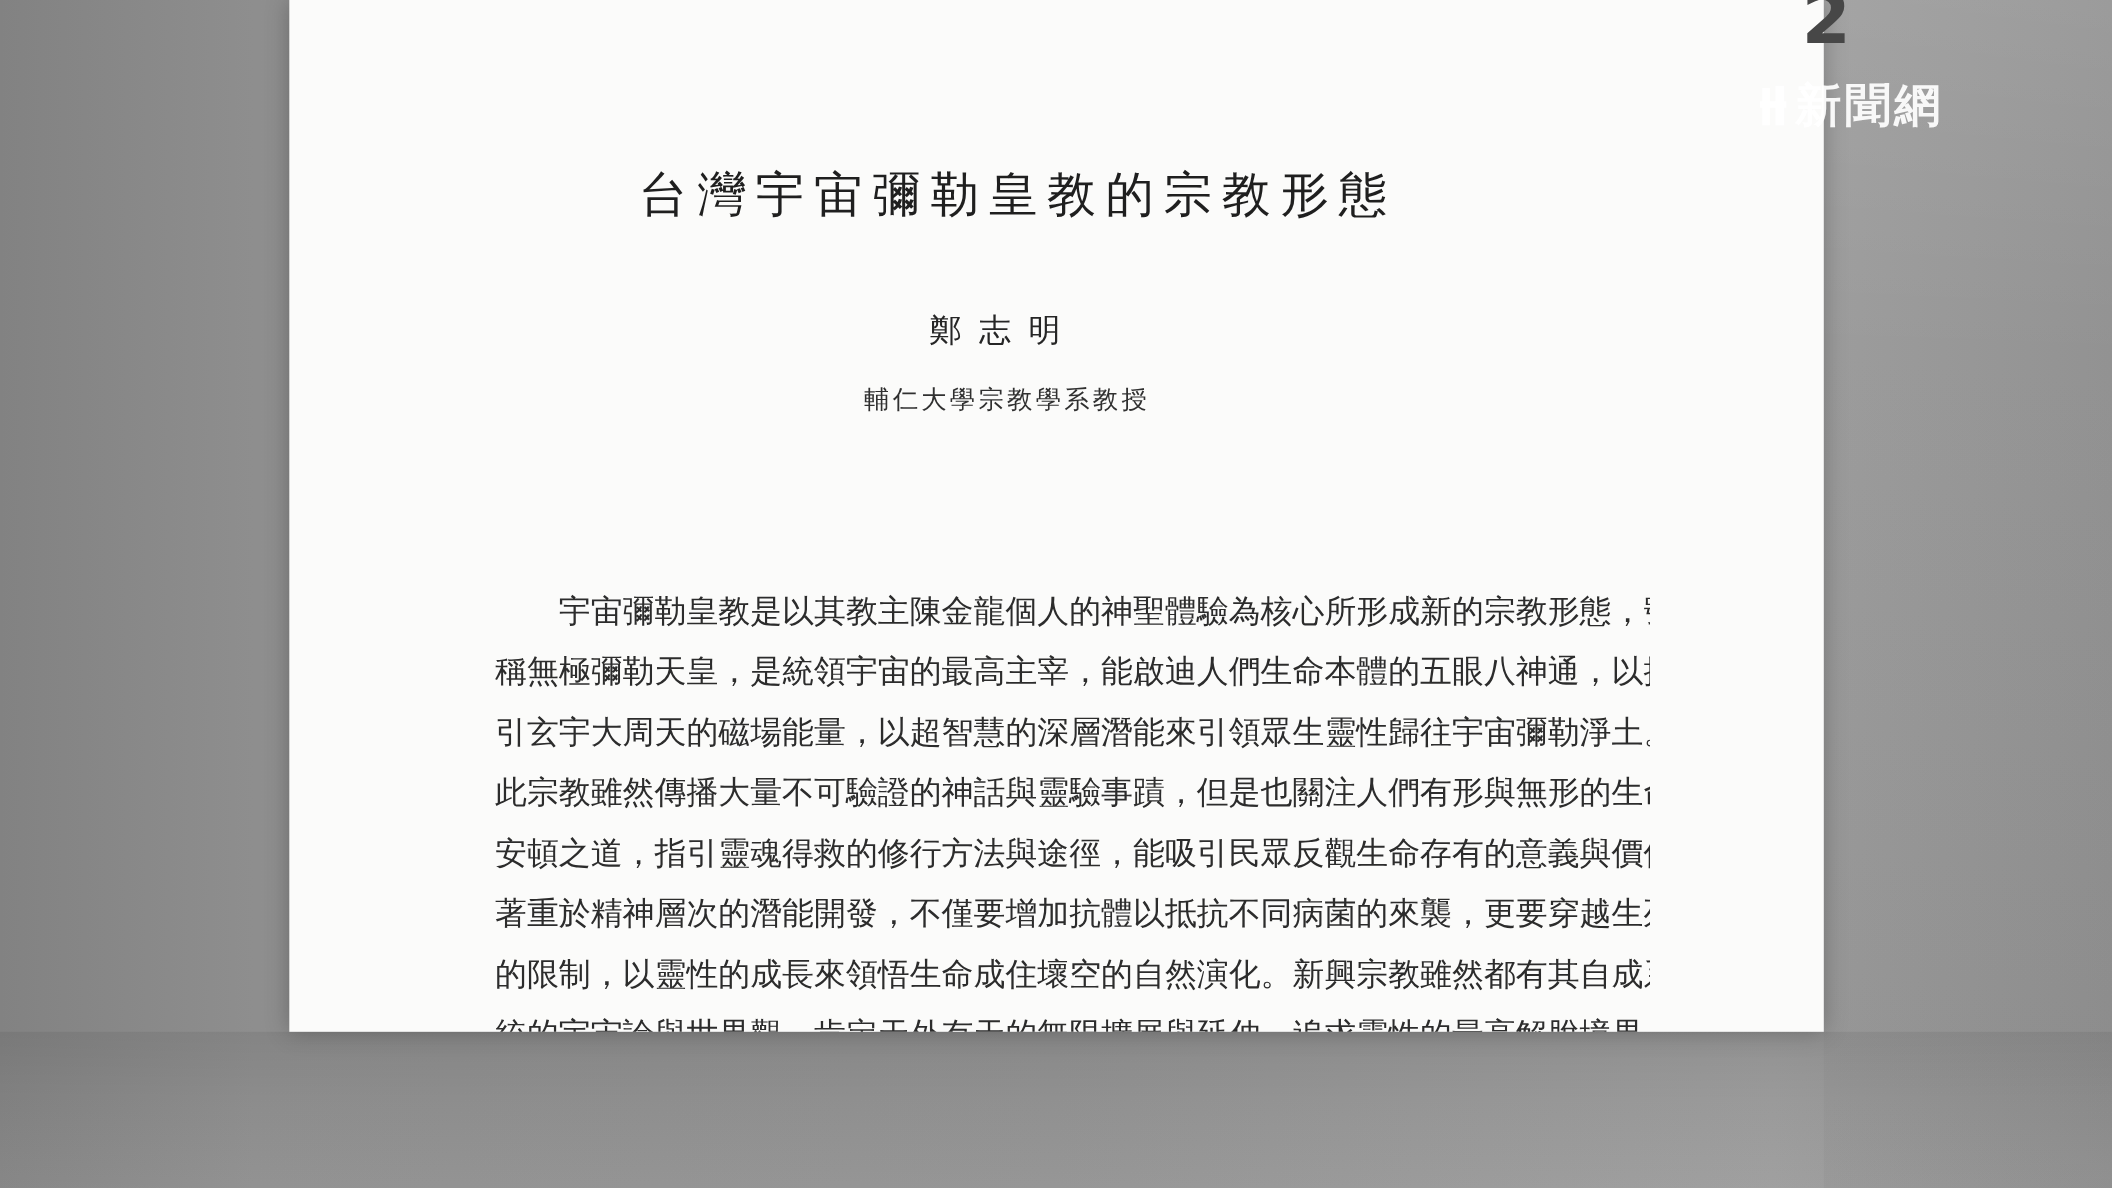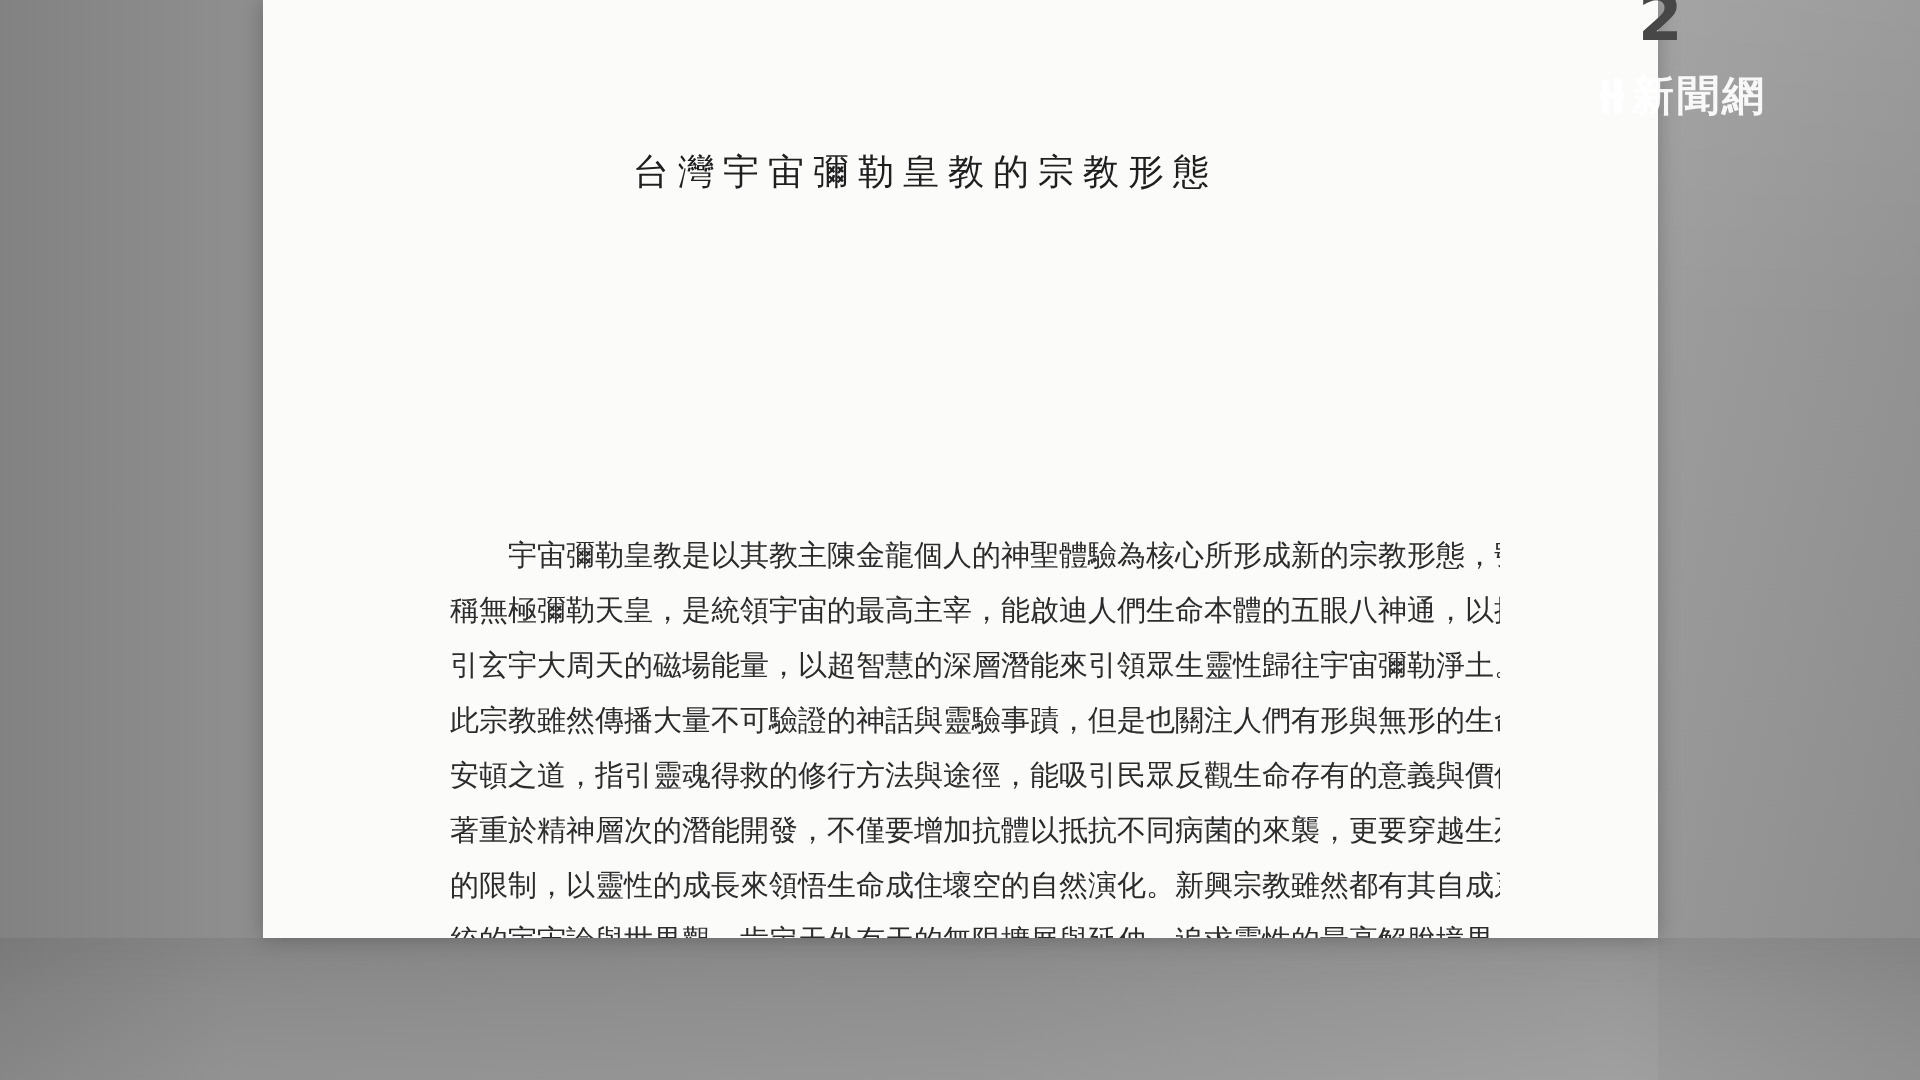--- a/index.html
+++ b/index.html
@@ -15,21 +15,21 @@
     background:linear-gradient(180deg,rgba(0,0,0,0.07),rgba(0,0,0,0.01) 45%,rgba(255,255,255,0.04));}
   .page{
     position:absolute;left:263px;top:0;width:1395px;height:938px;
     background:#fbfbfa;overflow:hidden;
     box-shadow:0 0 20px rgba(0,0,0,0.25);
     color:#2e2e2e;
   }
   .doc-title{
     position:absolute;top:148px;left:0;width:100%;text-align:center;
     transform:translateX(-35px);
-    font-size:36px;letter-spacing:9px;color:#1f1f1f;font-weight:500;white-space:nowrap;
+    font-size:44px;letter-spacing:9px;color:#1f1f1f;font-weight:500;white-space:nowrap;
   }
   .doc-author{
     position:absolute;top:281px;left:0;width:100%;text-align:center;
     transform:translateX(-48px);
     font-size:29px;letter-spacing:16px;color:#262626;white-space:nowrap;
   }
   .doc-affil{
     position:absolute;top:348px;left:0;width:100%;text-align:center;
     transform:translateX(-45px);
     font-size:23px;letter-spacing:3px;color:#303030;white-space:nowrap;
@@ -71,20 +71,22 @@
 </head>
 <body>
 
 <div class="canvas">
 
   <div class="bg-strip bg-right"></div>
   <div class="bg-strip bg-bottom"></div>
 
   <div class="page">
     <div class="doc-title">台灣宇宙彌勒皇教的宗教形態</div>
+    <div class="doc-author">鄭志明</div>
+    <div class="doc-affil">輔仁大學宗教學系教授</div>
     <div class="abstract">
         <div class="abs-line">宇宙彌勒皇教是以其教主陳金龍個人的神聖體驗為核心所形成新的宗教形態，號</div>
         <div class="abs-line">稱無極彌勒天皇，是統領宇宙的最高主宰，能啟迪人們生命本體的五眼八神通，以接</div>
         <div class="abs-line">引玄宇大周天的磁場能量，以超智慧的深層潛能來引領眾生靈性歸往宇宙彌勒淨土。</div>
         <div class="abs-line">此宗教雖然傳播大量不可驗證的神話與靈驗事蹟，但是也關注人們有形與無形的生命</div>
         <div class="abs-line">安頓之道，指引靈魂得救的修行方法與途徑，能吸引民眾反觀生命存有的意義與價值，</div>
         <div class="abs-line">著重於精神層次的潛能開發，不僅要增加抗體以抵抗不同病菌的來襲，更要穿越生死</div>
         <div class="abs-line">的限制，以靈性的成長來領悟生命成住壞空的自然演化。新興宗教雖然都有其自成系</div>
         <div class="abs-line">統的宇宙論與世界觀，肯定天外有天的無限擴展與延伸，追求靈性的最高解脫境界，</div>
       </div>

